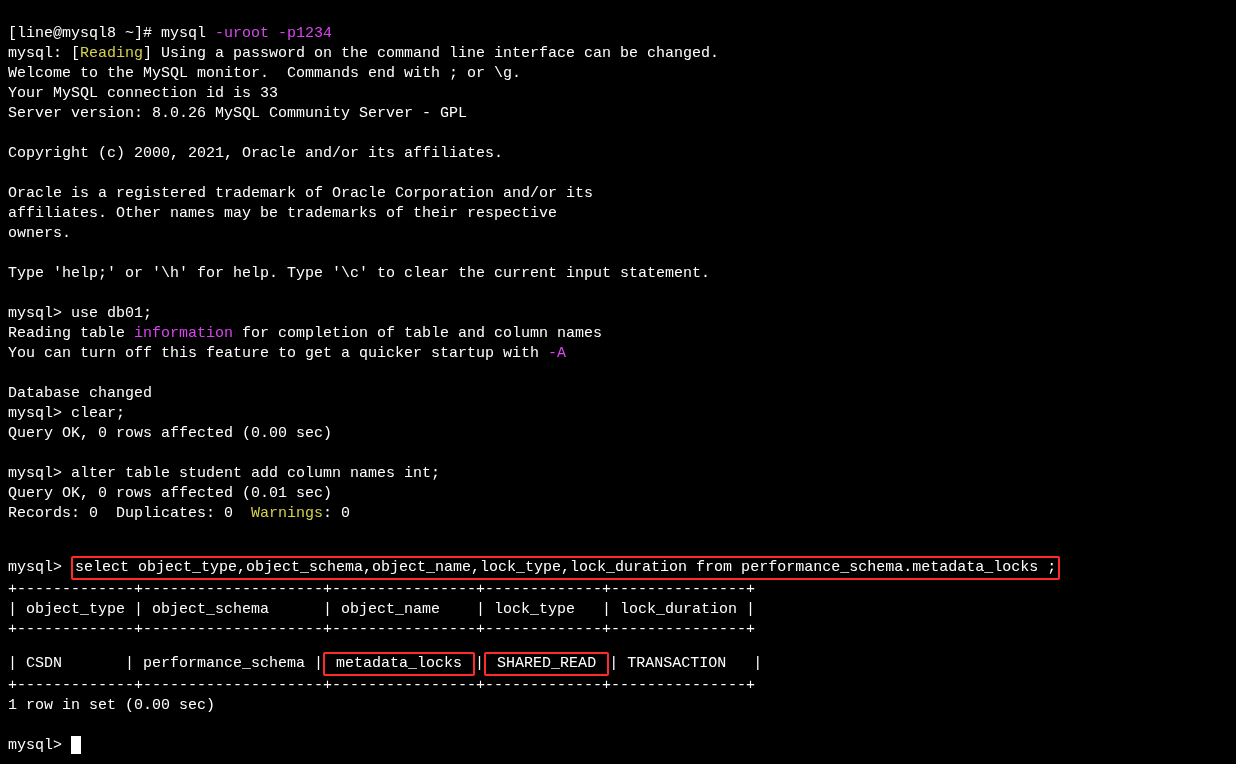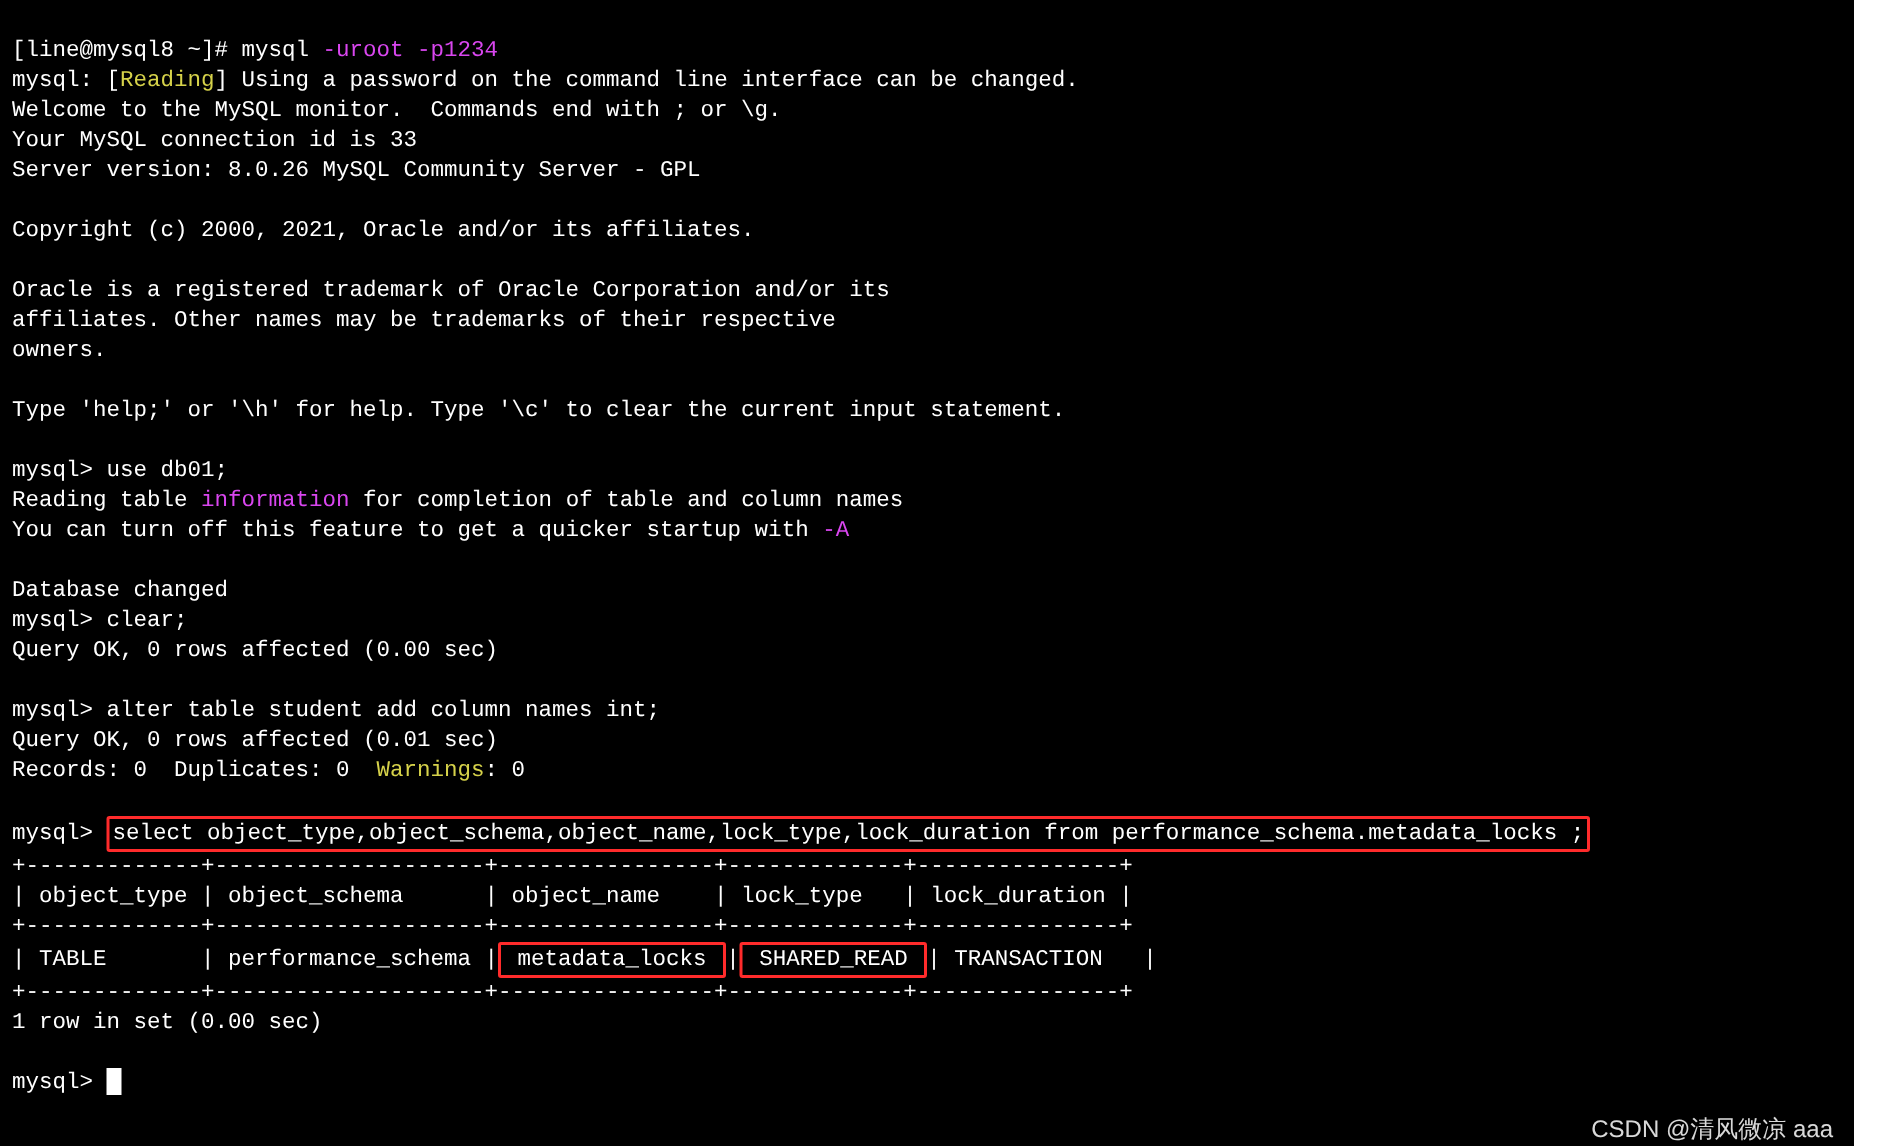--- a/index.html
+++ b/index.html
@@ -20,20 +20,21 @@
     position: relative;
     box-sizing: border-box;
   }
   .cyan   { color: #d946ef; }
   .yellow { color: #d6d24a; }
   .red-box {
     border: 2px solid #ff2b2b;
     border-radius: 2px;
     padding: 0 2px;
     display: inline-block;
+    margin-top: 12px;
   }
   .cursor {
     display: inline-block;
     width: 10px;
     height: 18px;
     background: #ffffff;
     vertical-align: text-bottom;
   }
   .watermark {
     position: absolute;
@@ -72,19 +73,19 @@
 <span>Query OK, 0 rows affected (0.00 sec)
 </span>
 <span>mysql&gt; </span><span>alter table student add column names int;</span>
 <span>Query OK, 0 rows affected (0.01 sec)</span>
 <span>Records: 0  Duplicates: 0  </span><span class="yellow">Warnings</span><span>: 0
 </span>
 <span>mysql&gt; </span><span class="red-box">select object_type,object_schema,object_name,lock_type,lock_duration from performance_schema.metadata_locks ;</span>
 <span>+-------------+--------------------+----------------+-------------+---------------+</span>
 <span>| object_type | object_schema      | object_name    | lock_type   | lock_duration |</span>
 <span>+-------------+--------------------+----------------+-------------+---------------+</span>
-<span>| TABLE       | performance_schema |</span><span class="red-box"> metadata_locks </span><span>|</span><span class="red-box"> SHARED_READ </span><span>| TRANSACTION   |</span>
+<span>| CSDN       | performance_schema |</span><span class="red-box"> metadata_locks </span><span>|</span><span class="red-box"> SHARED_READ </span><span>| TRANSACTION   |</span>
 <span>+-------------+--------------------+----------------+-------------+---------------+</span>
 <span>1 row in set (0.00 sec)
 </span>
 <span>mysql&gt; </span><span class="cursor"></span>
 <div class="watermark">CSDN @清风微凉 aaa</div>
 </div>
 
 </body></html>

